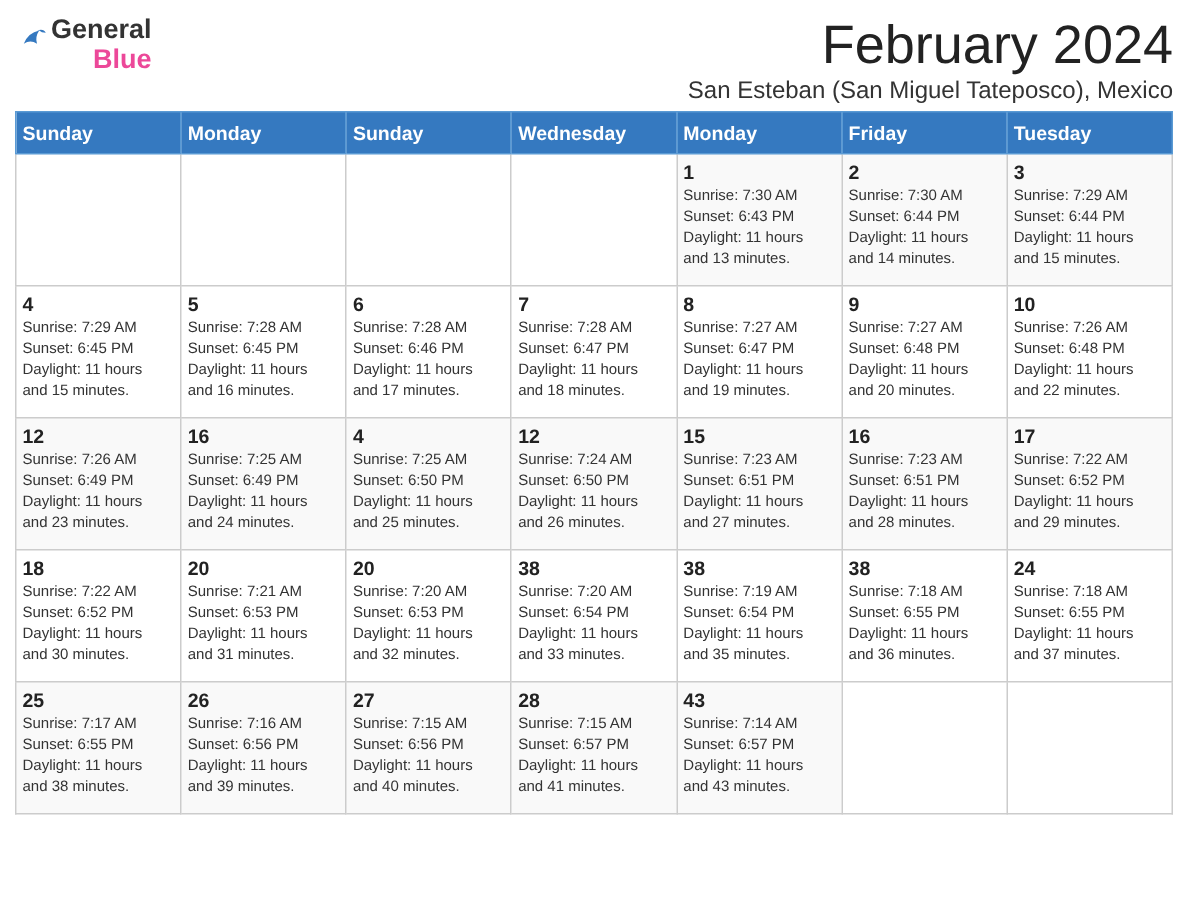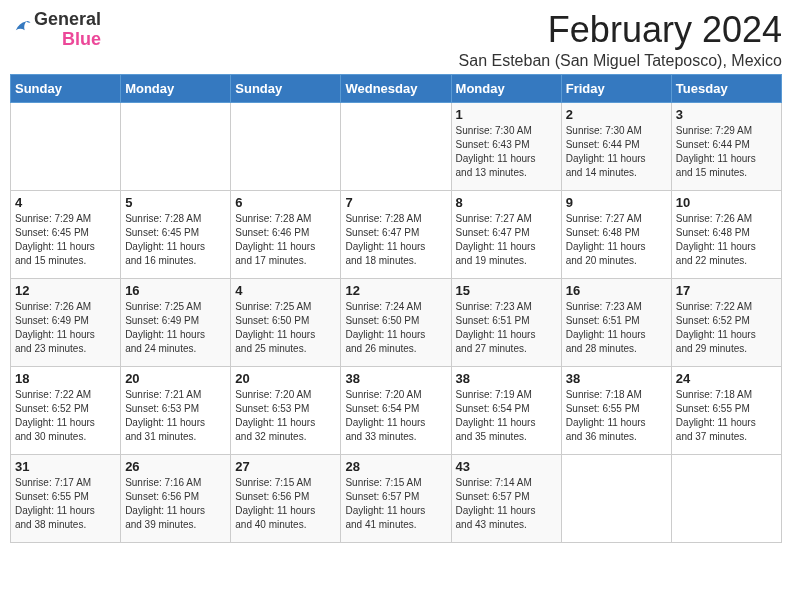--- a/index.html
+++ b/index.html
@@ -235,21 +235,21 @@
           <span class="day-number">38</span>
           <div class="day-info">Sunrise: 7:18 AM<br>Sunset: 6:55 PM<br>Daylight: 11 hours<br>and 36 minutes.</div>
         </td>
         <td>
           <span class="day-number">24</span>
           <div class="day-info">Sunrise: 7:18 AM<br>Sunset: 6:55 PM<br>Daylight: 11 hours<br>and 37 minutes.</div>
         </td>
       </tr>
       <tr>
         <td>
-          <span class="day-number">31</span>
+          <span class="day-number">25</span>
           <div class="day-info">Sunrise: 7:17 AM<br>Sunset: 6:55 PM<br>Daylight: 11 hours<br>and 38 minutes.</div>
         </td>
         <td>
           <span class="day-number">26</span>
           <div class="day-info">Sunrise: 7:16 AM<br>Sunset: 6:56 PM<br>Daylight: 11 hours<br>and 39 minutes.</div>
         </td>
         <td>
           <span class="day-number">27</span>
           <div class="day-info">Sunrise: 7:15 AM<br>Sunset: 6:56 PM<br>Daylight: 11 hours<br>and 40 minutes.</div>
         </td>

